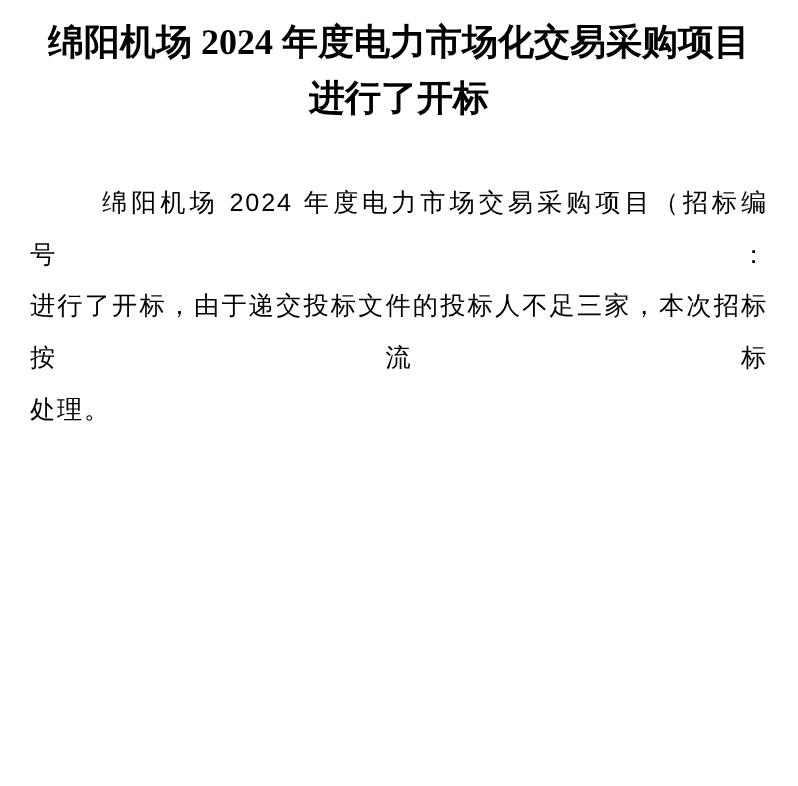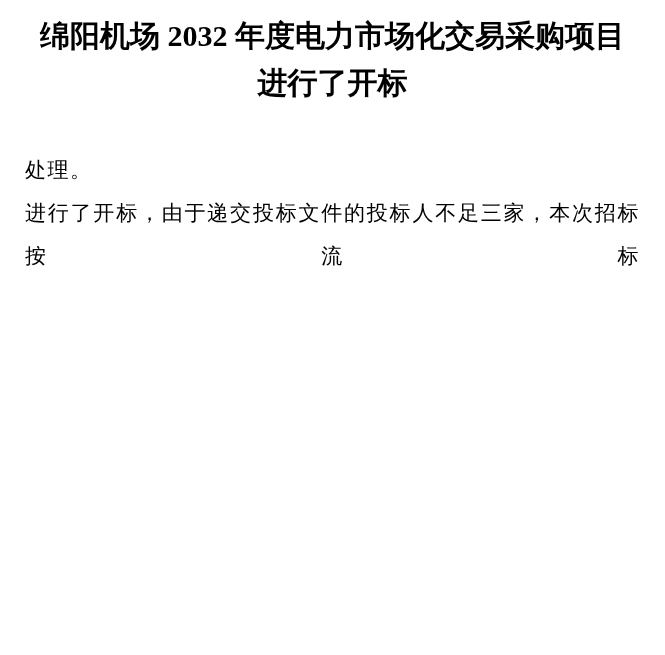--- a/index.html
+++ b/index.html
@@ -45,22 +45,23 @@
   .body-line.indent {
     text-indent: 60px;
   }
 </style>
 </head>
 <body>
 
 <div class="page">
 
   <div class="title-block">
-    <div class="title-line">绵阳机场 2032 年度电力市场化交易采购项目</div>
+    <div class="title-line">绵阳机场 2024 年度电力市场化交易采购项目</div>
     <div class="title-line">进行了开标</div>
   </div>
 
   <div class="body-block">
+    <div class="body-line indent justify">绵阳机场 2024 年度电力市场交易采购项目（招标编号：</div>
+    <div class="body-line justify">进行了开标，由于递交投标文件的投标人不足三家，本次招标按流标</div>
     <div class="body-line">处理。</div>
-    <div class="body-line justify">进行了开标，由于递交投标文件的投标人不足三家，本次招标按流标</div>
   </div>
 
 </div>
 
 </body></html>

